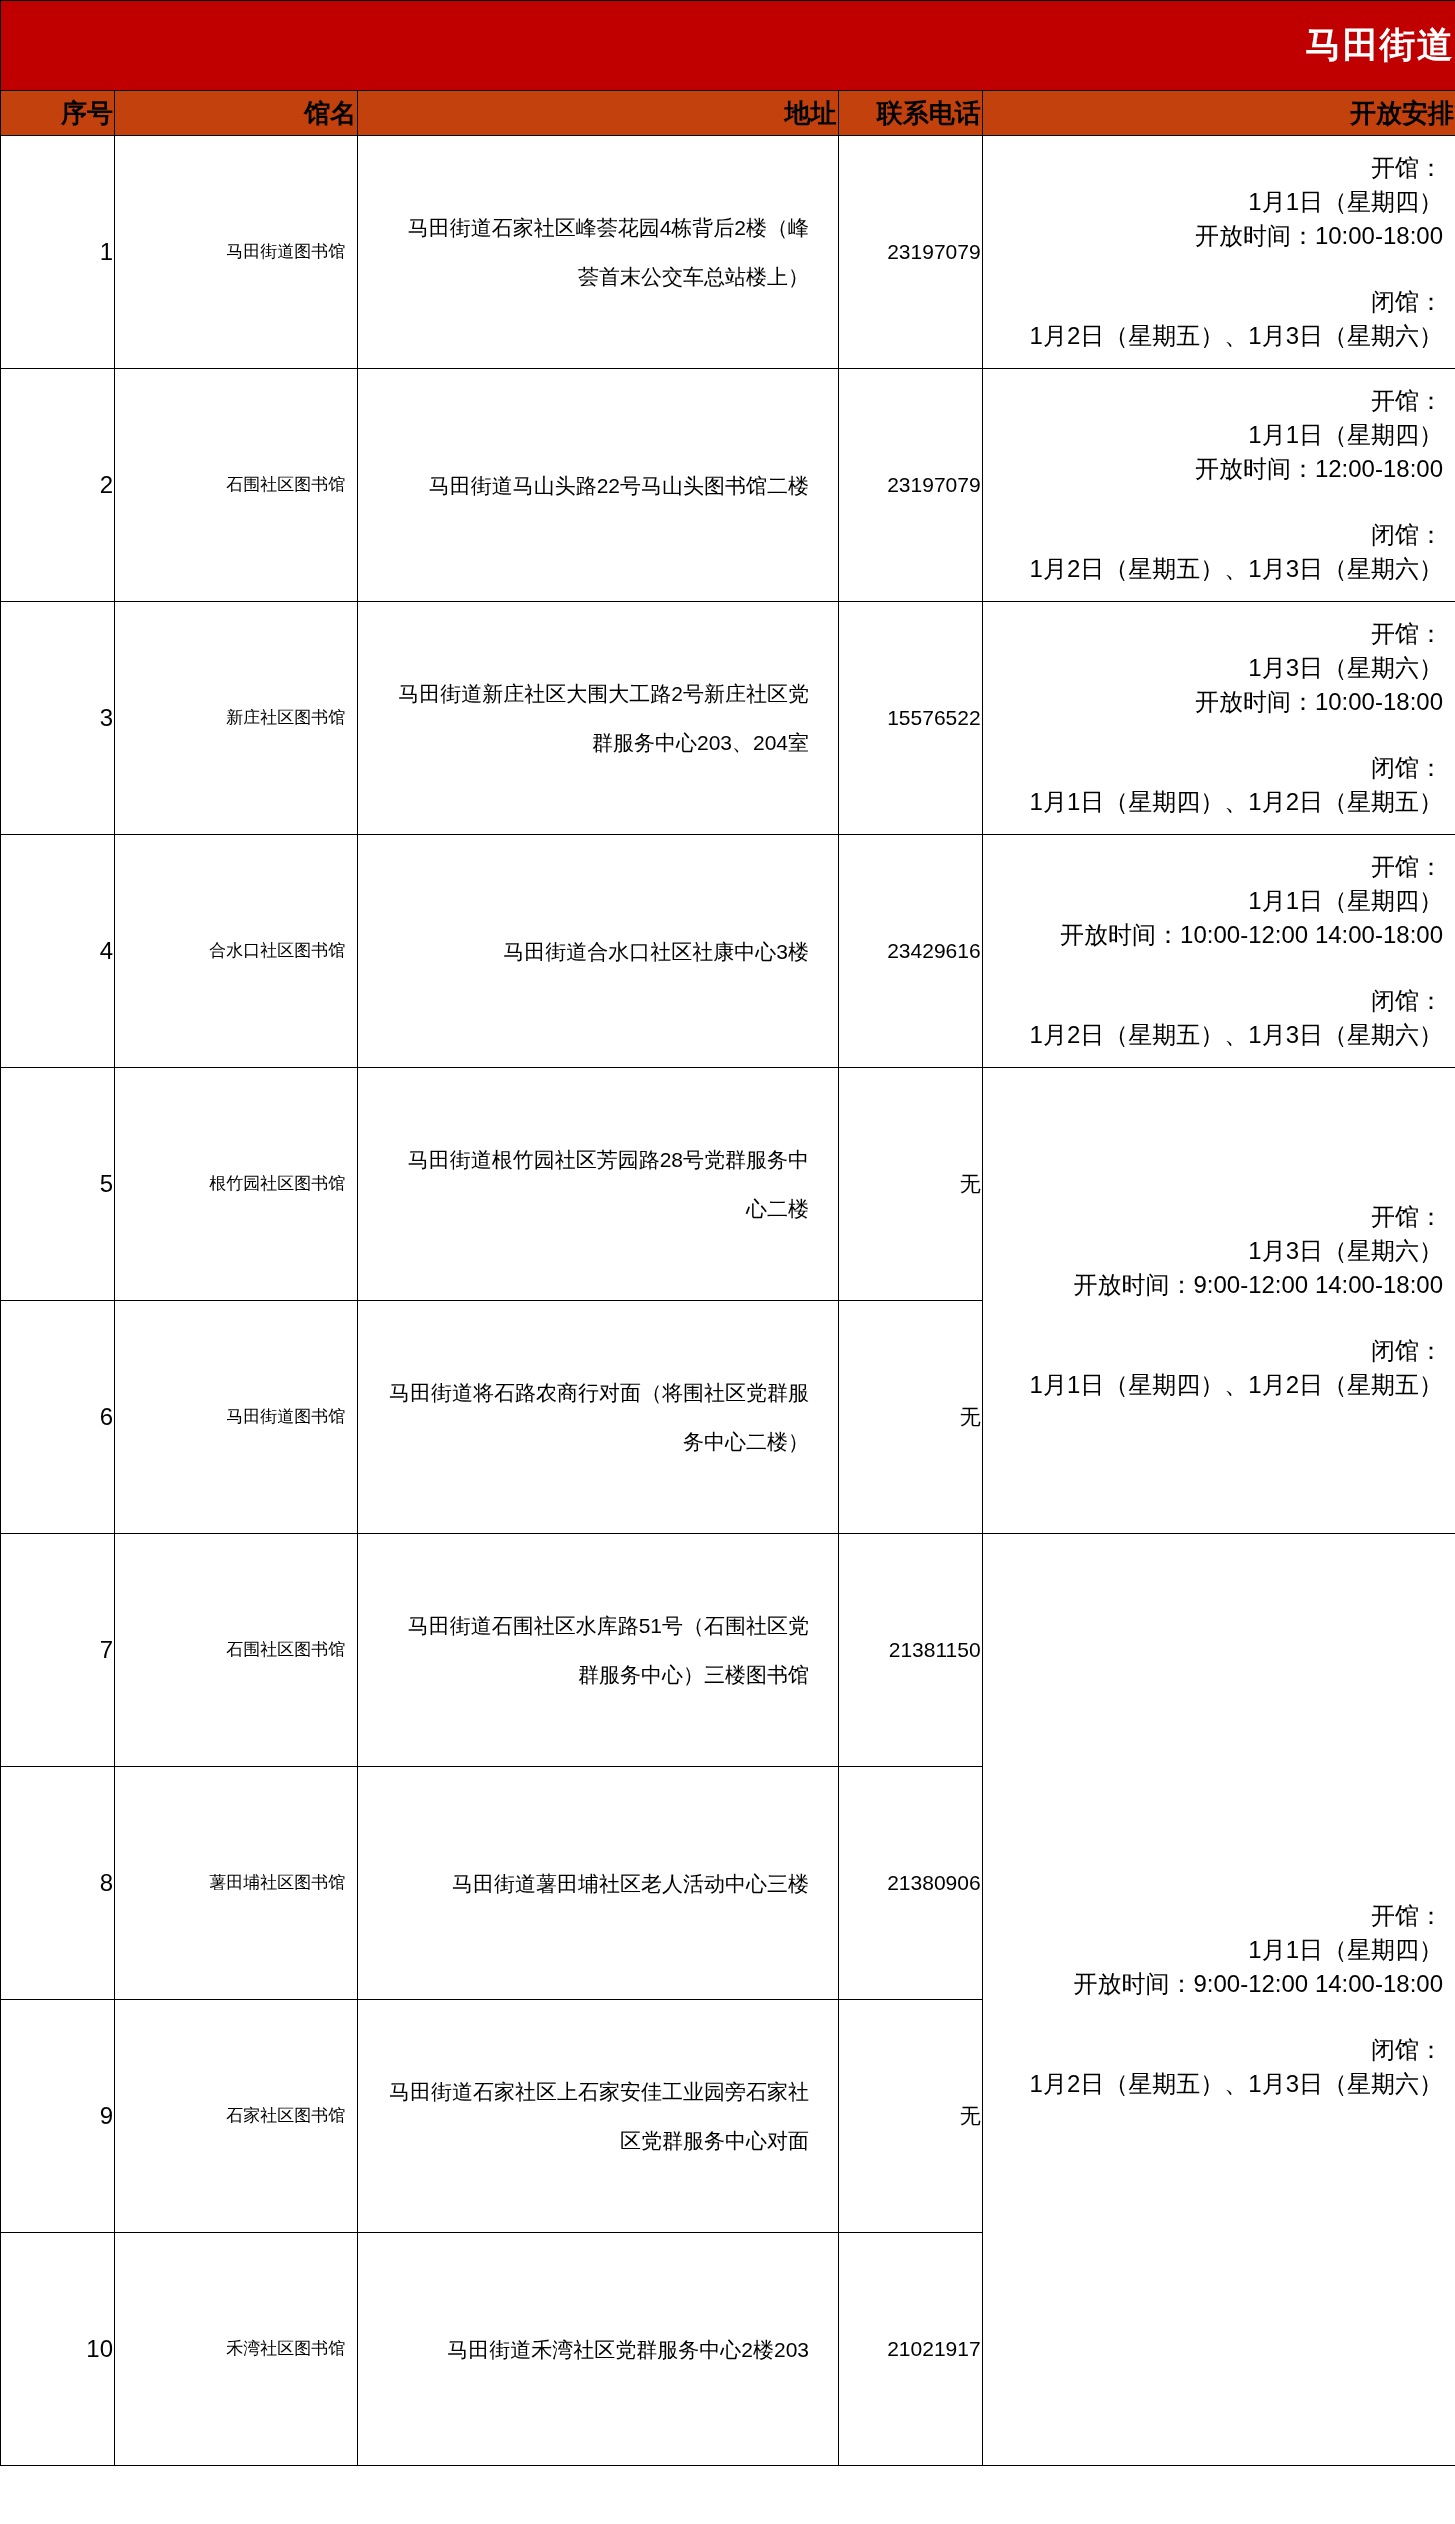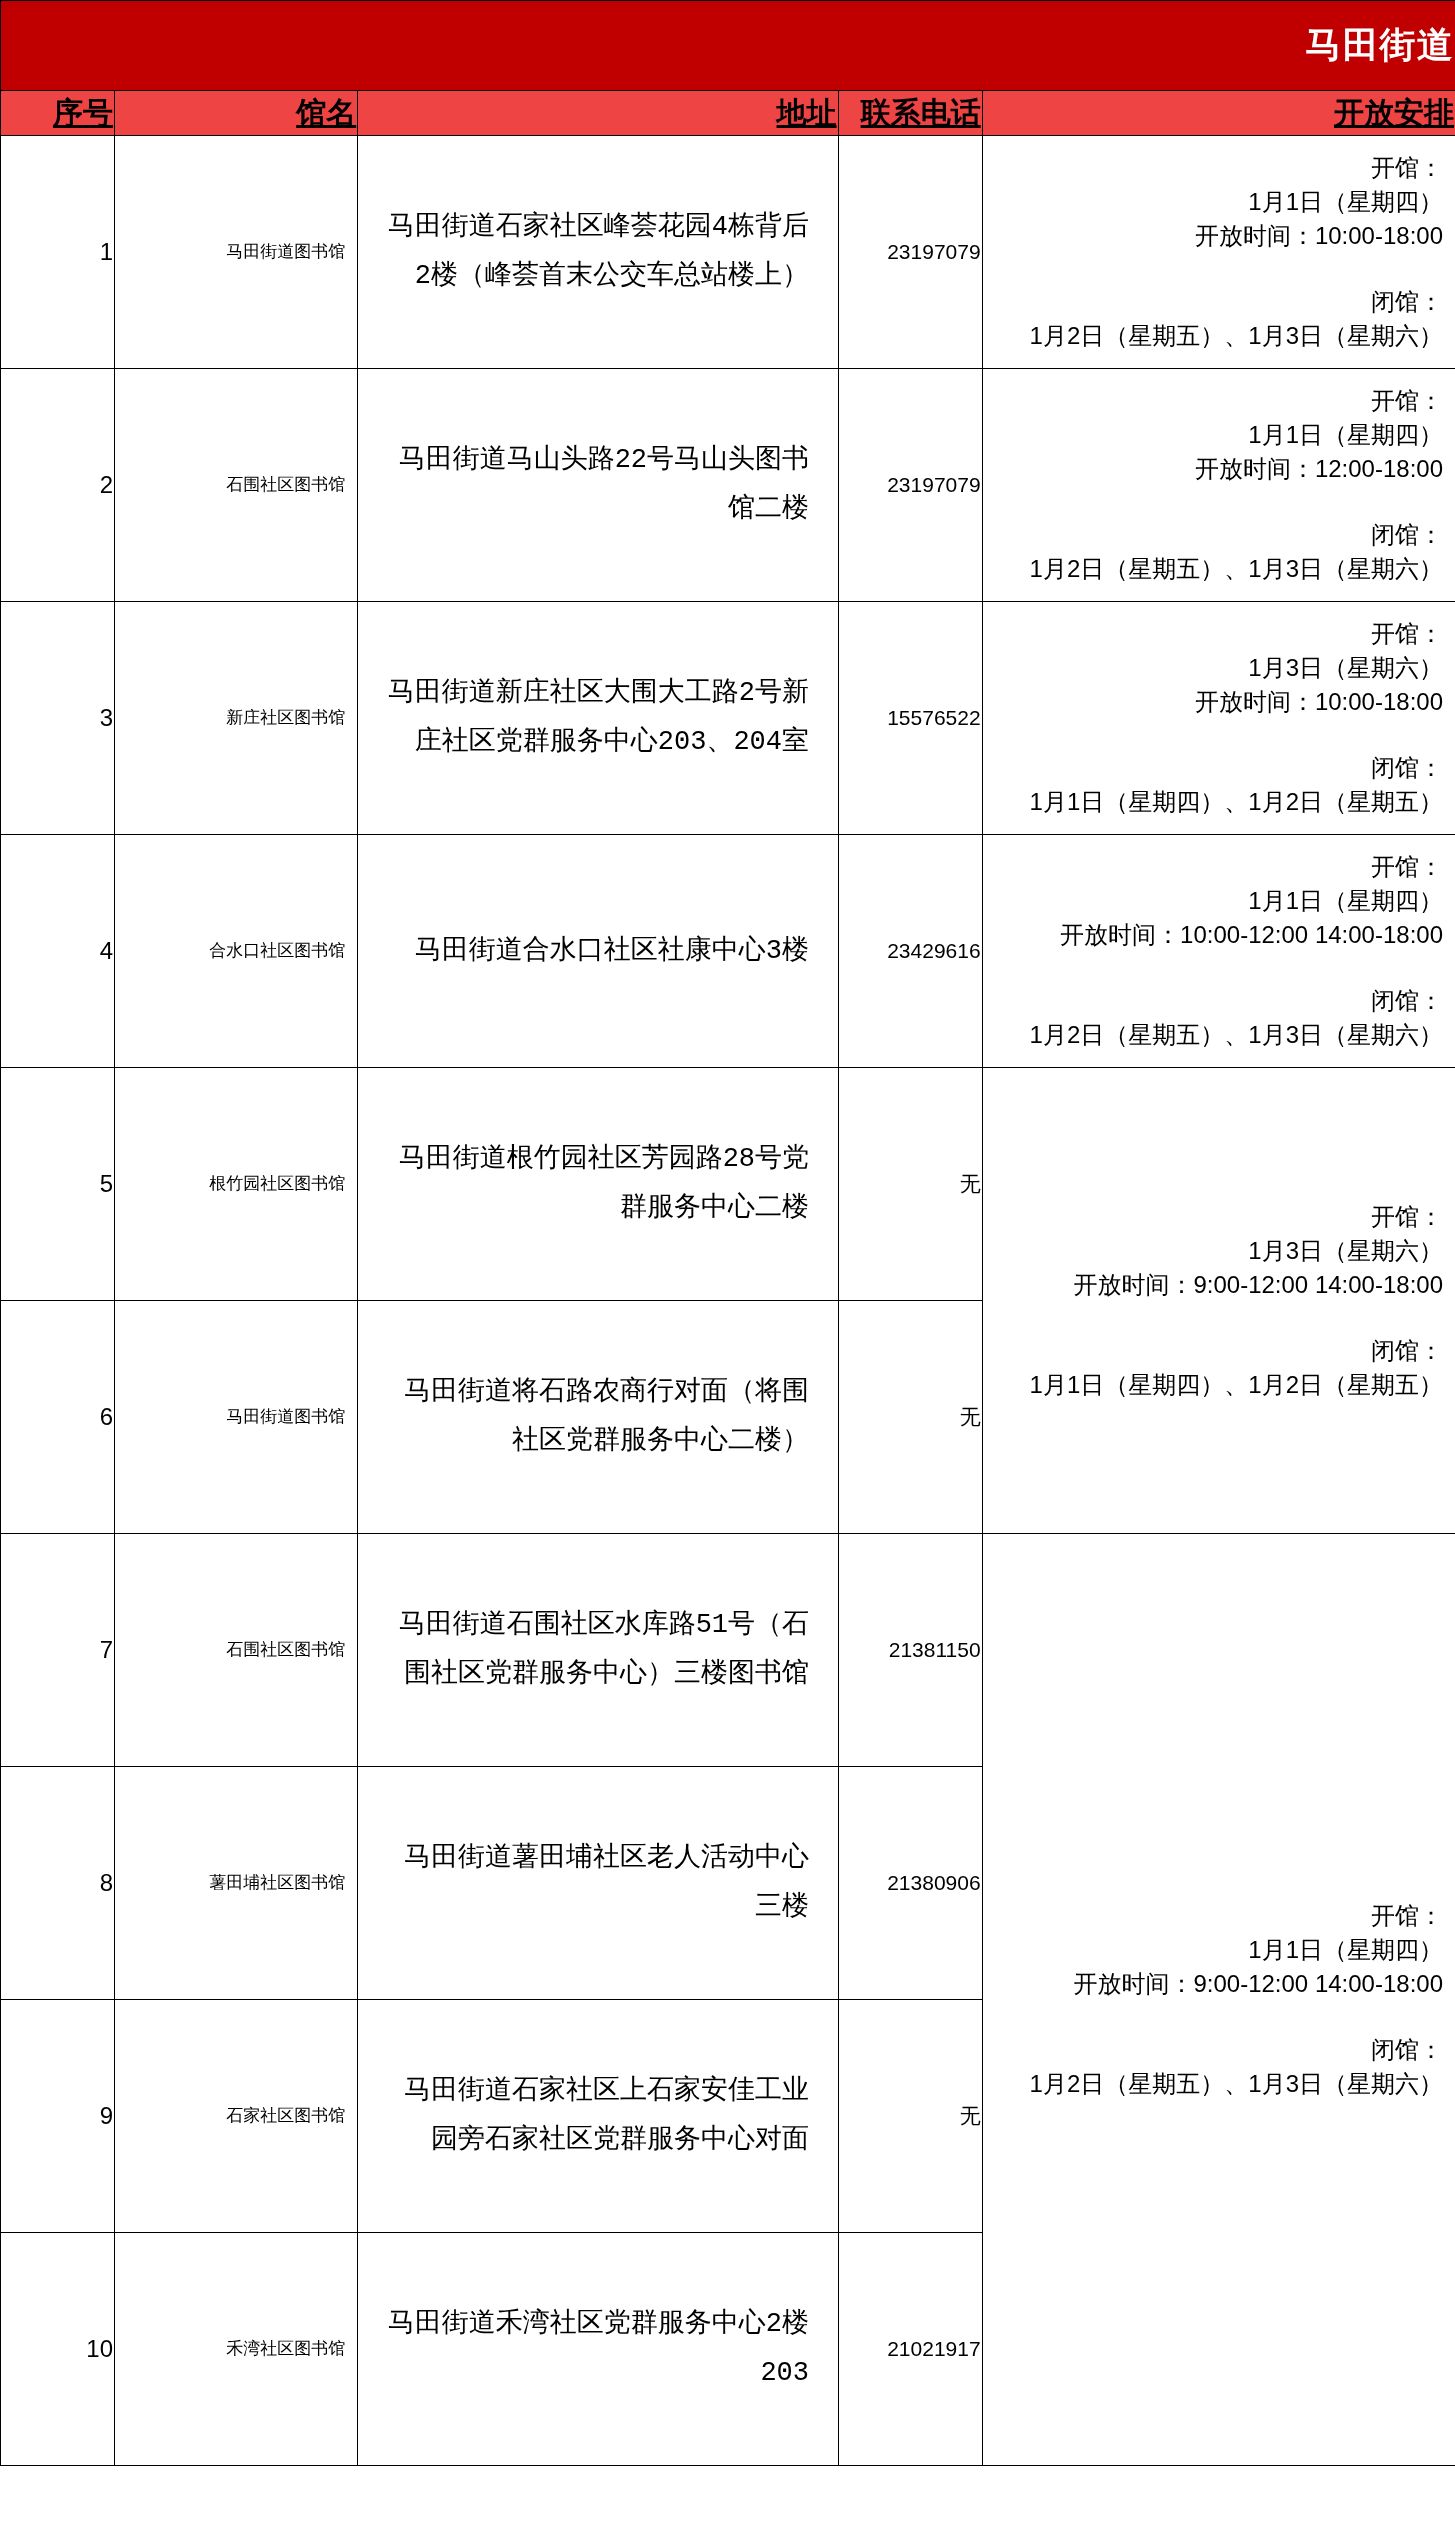--- a/index.html
+++ b/index.html
@@ -28,32 +28,31 @@
   }
   tr.title-row td {
     background: #C00000;
     color: #ffffff;
     font-size: 36px;
     font-weight: bold;
     height: 87px;
     letter-spacing: 1.2px;
   }
   tr.header-row th {
-    background: #ef4444;
-    font-size: 30px;
+    background: #c2410c;
+    font-size: 26px;
     font-weight: bold;
     height: 42px;
-    text-decoration: underline;
   }
   tr.data-row {
     height: 233px;
   }
   td.serial-cell { font-size: 24px; }
   td.name-cell { font-size: 17px; padding: 0 12px; line-height: 42px; }
-  td.address-cell { font-size: 27px; padding: 0 28.5px; line-height: 49px; font-family: Liberation Mono, monospace; }
+  td.address-cell { font-size: 21px; padding: 0 28.5px; line-height: 49px; }
   td.phone-cell { font-size: 21px; }
   td.schedule-cell { font-size: 24px; padding: 0 12px; margin-top: 24px; }
   .sched-line { line-height: 34px; }
   .sched-gap { height: 32px; }
   .bottom-space {
     width: 1456px;
     height: 54px;
     background: #ffffff;
   }
 </style>

